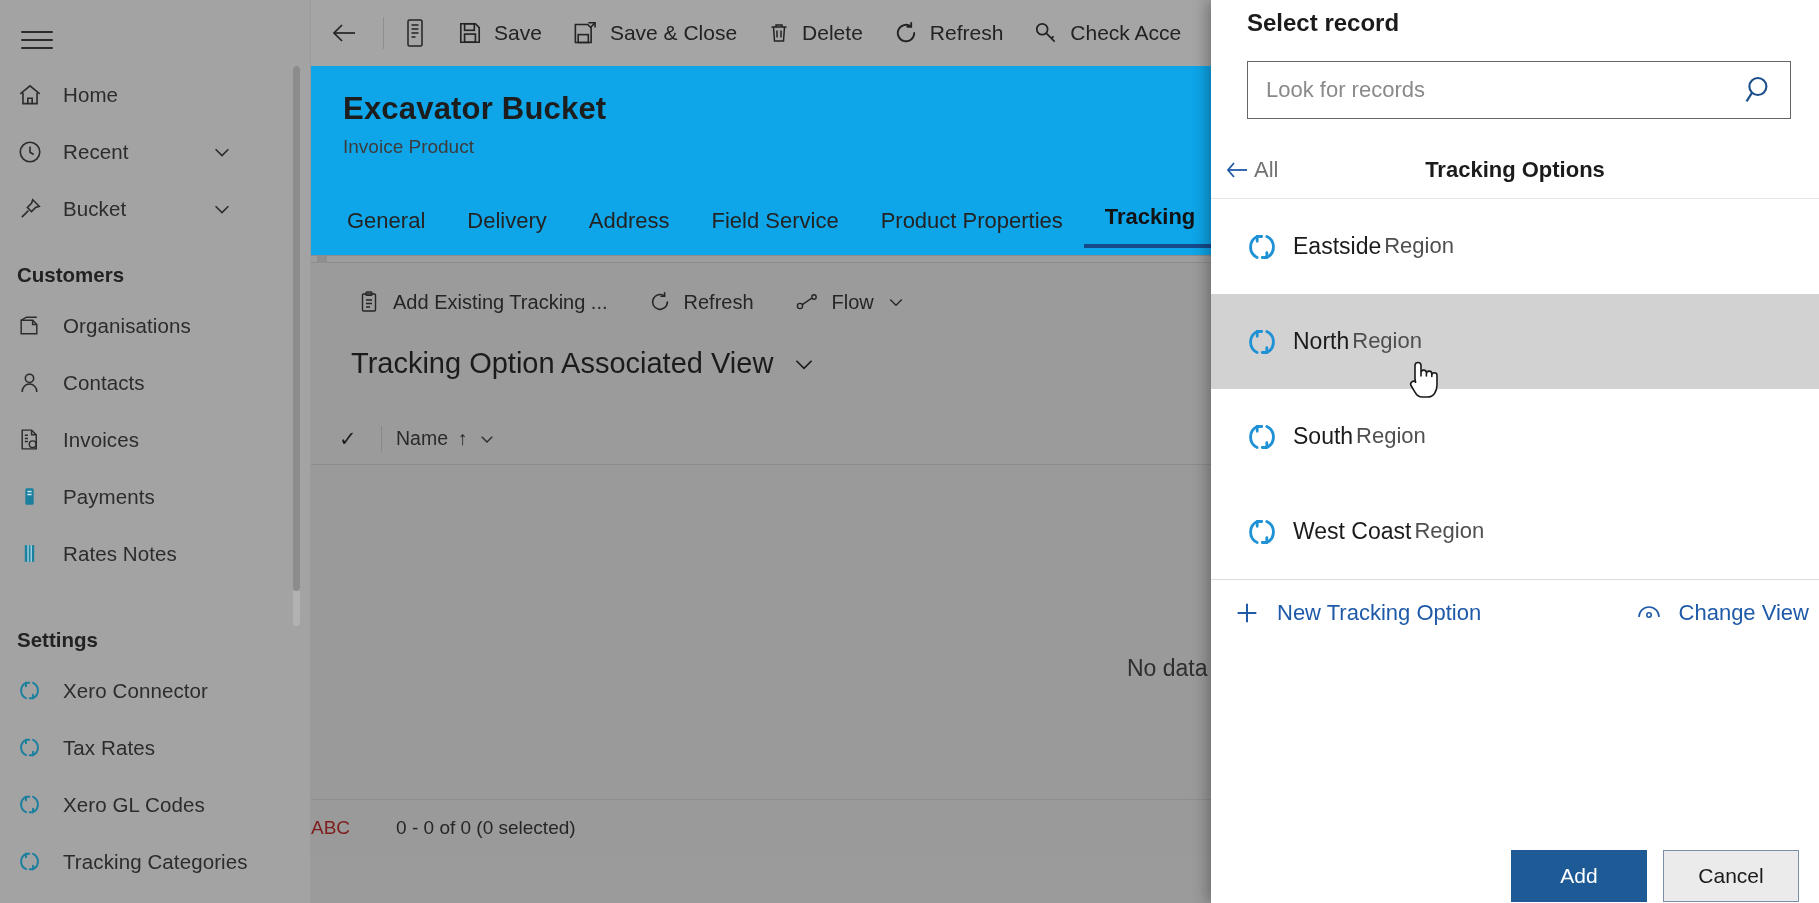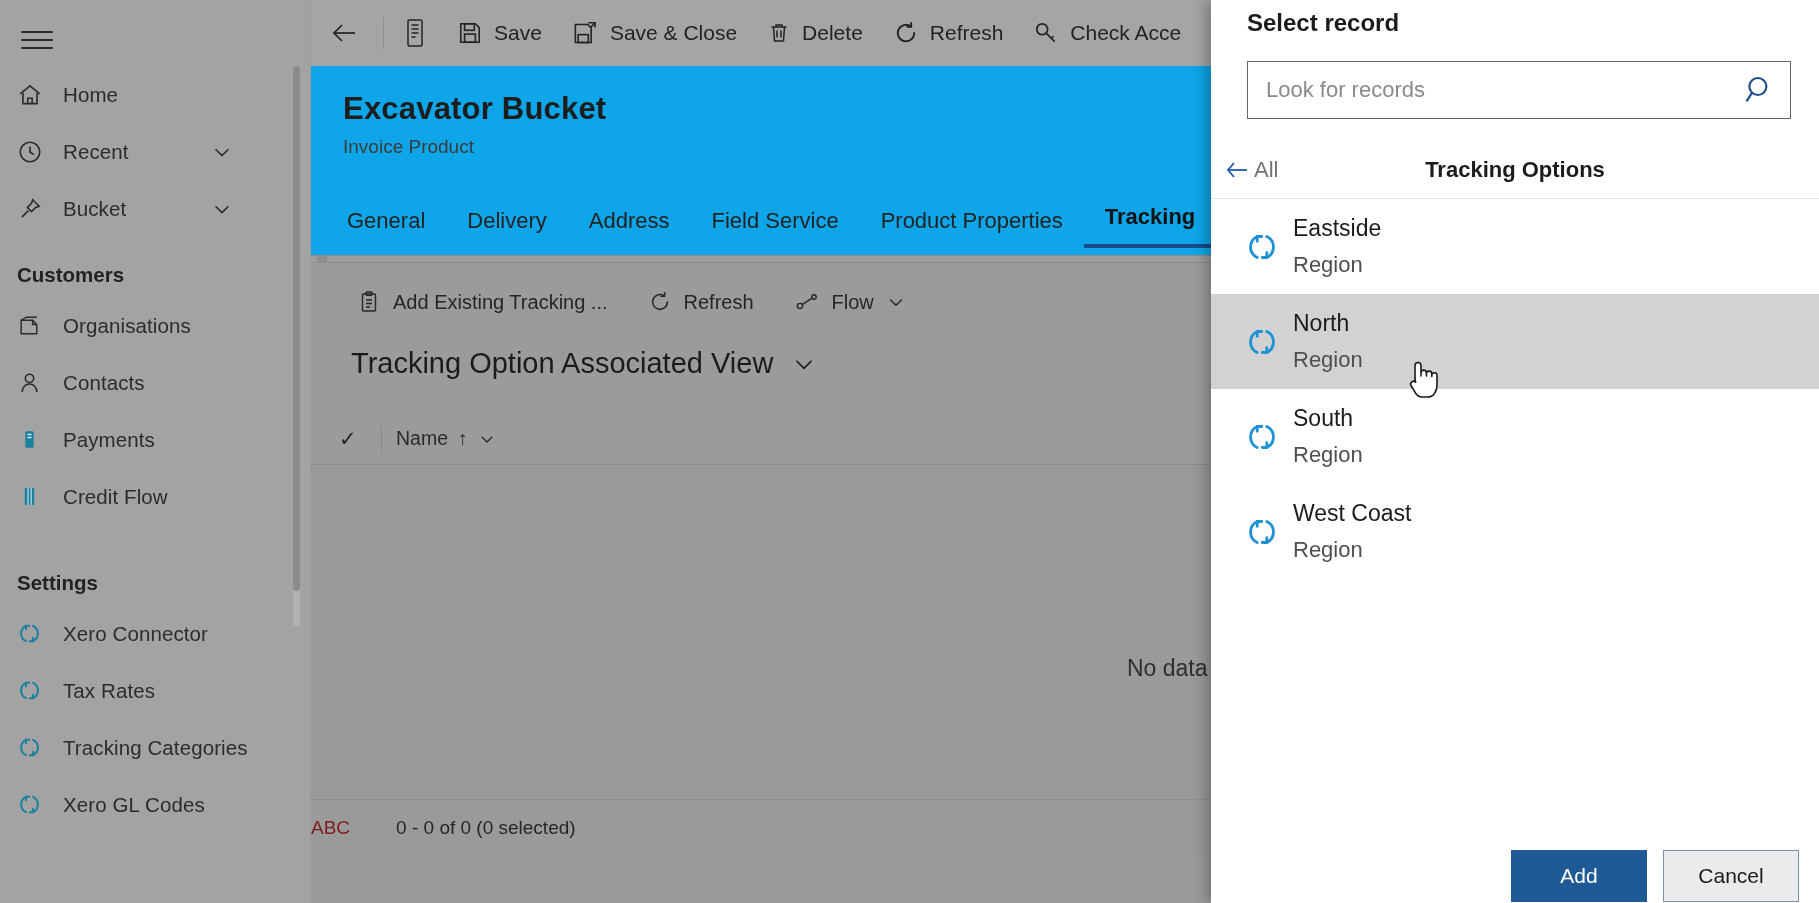--- a/index.html
+++ b/index.html
@@ -278,21 +278,21 @@
     display: flex; align-items: center;
     height: 95px;
     padding-left: 20px;
     cursor: pointer;
   }
   .rec.hovered { background: #d2d2d2; }
   .rec .rico {
     width: 62px; flex: none;
     display: flex; align-items: center; justify-content: center;
   }
-  .rec .rtext { display: flex; flex-direction: column; gap: 10px; }
+  .rec .rtext { display: flex; flex-direction: row; gap: 3px; }
   .rec .rname { font-size: 23px; color: #1b1b1b; }
   .rec .rsub  { font-size: 22px; color: #4f4f4f; }
 
   .fly-footer {
     position: relative;
     height: 66px;
     border-top: 1px solid #dcdcdc;
     display: flex; align-items: center;
   }
   .fly-new {
@@ -421,41 +421,52 @@
         <div class="nav-item">
           <span class="ico">
             <svg width="25" height="25" viewBox="0 0 24 24" fill="none" stroke="#2c2c2c" stroke-width="1.5">
               <circle cx="12" cy="8" r="4"></circle>
                 <path d="M5 21 c0 -4.4 3.1 -7.5 7 -7.5 s7 3.1 7 7.5"></path>
             </svg>
           </span>
           <span class="lbl">Contacts</span>
         </div>
 
+        <div class="nav-item">
+          <span class="ico">
+            <svg width="25" height="25" viewBox="0 0 24 24" fill="none" stroke="#2c2c2c" stroke-width="1.4">
+              <path d="M5 3 h9 l4.5 4.5 V21 H5 Z"></path>
+                <path d="M14 3 v4.5 h4.5"></path>
+              <path d="M7.5 8 h3 M7.5 11 h3 M7.5 14 h3"></path>
+              <circle cx="15" cy="16.5" r="3.2" fill="#a3a3a3"></circle>
+            </svg>
+          </span>
+          <span class="lbl">Invoices</span>
+        </div>
 
         <div class="nav-item">
           <span class="ico">
             <svg width="25" height="25" viewBox="0 0 24 24">
               <rect x="8" y="4" width="8" height="16" rx="1.5" fill="#1b7f9e"></rect>
               <rect x="10" y="6.5" width="4" height="1.4" fill="#cfe9f0"></rect>
               <rect x="10" y="9.4" width="4" height="1.4" fill="#cfe9f0"></rect>
             </svg>
           </span>
           <span class="lbl">Payments</span>
         </div>
 
         <div class="nav-item">
           <span class="ico">
             <svg width="25" height="25" viewBox="0 0 24 24">
               <rect x="7.5" y="4" width="9" height="16" fill="#1b7f9e"></rect>
               <rect x="10" y="4" width="1.2" height="16" fill="#bfe2ea"></rect>
               <rect x="13" y="4" width="1.2" height="16" fill="#bfe2ea"></rect>
             </svg>
           </span>
-          <span class="lbl">Credit Flow</span>
+          <span class="lbl">Rates Notes</span>
         </div>
 
         <div class="nav-group spaced">Settings</div>
 
         <div class="nav-item">
           <span class="ico">
             <svg width="25" height="25" viewBox="0 0 24 24" fill="none" stroke="#1b7f9e" stroke-width="1.9" stroke-linecap="round">
               <path d="M8.6 4.6 A8.2 8.2 0 0 0 8.6 19.4"></path>
               <path d="M15.4 19.4 A8.2 8.2 0 0 0 15.4 4.6"></path>
               <path d="M8.6 4.6 l0 3.4 M8.6 4.6 l3.2 0"></path>
@@ -479,33 +490,33 @@
 
         <div class="nav-item">
           <span class="ico">
             <svg width="25" height="25" viewBox="0 0 24 24" fill="none" stroke="#1b7f9e" stroke-width="1.9" stroke-linecap="round">
               <path d="M8.6 4.6 A8.2 8.2 0 0 0 8.6 19.4"></path>
               <path d="M15.4 19.4 A8.2 8.2 0 0 0 15.4 4.6"></path>
               <path d="M8.6 4.6 l0 3.4 M8.6 4.6 l3.2 0"></path>
               <path d="M15.4 19.4 l0 -3.4 M15.4 19.4 l-3.2 0"></path>
             </svg>
           </span>
-          <span class="lbl">Tracking Categories</span>
+          <span class="lbl">Xero GL Codes</span>
         </div>
 
         <div class="nav-item">
           <span class="ico">
             <svg width="25" height="25" viewBox="0 0 24 24" fill="none" stroke="#1b7f9e" stroke-width="1.9" stroke-linecap="round">
               <path d="M8.6 4.6 A8.2 8.2 0 0 0 8.6 19.4"></path>
               <path d="M15.4 19.4 A8.2 8.2 0 0 0 15.4 4.6"></path>
               <path d="M8.6 4.6 l0 3.4 M8.6 4.6 l3.2 0"></path>
               <path d="M15.4 19.4 l0 -3.4 M15.4 19.4 l-3.2 0"></path>
             </svg>
           </span>
-          <span class="lbl">Xero GL Codes</span>
+          <span class="lbl">Tracking Categories</span>
         </div>
 
       </div>
     </div>
 
     <div class="cmdbar">
       <div class="cmd-btn cmd-back">
         <svg width="30" height="26" viewBox="0 0 30 26" fill="none" stroke="#232323" stroke-width="1.7">
           <path d="M13 5 L5 13 L13 21"></path>
             <path d="M5 13 H26"></path>
@@ -779,20 +790,39 @@
           </svg>
         </span>
         <span class="rtext">
           <span class="rname">West Coast</span>
           <span class="rsub">Region</span>
         </span>
       </div>
 
     </div>
 
+    <div class="fly-footer">
+      <div class="fly-new">
+        <span>
+          <svg width="28" height="28" viewBox="0 0 24 24" fill="none" stroke="#1e5aa8" stroke-width="1.7">
+            <path d="M12 4 v16 M4 12 h16"></path>
+          </svg>
+        </span>
+        <span>New Tracking Option</span>
+      </div>
+      <div class="fly-change">
+        <span>
+          <svg width="28" height="22" viewBox="0 0 28 22" fill="none" stroke="#1e5aa8" stroke-width="1.6">
+            <path d="M4 15 a10 10 0 0 1 20 0"></path>
+            <circle cx="14" cy="13" r="2.2"></circle>
+          </svg>
+        </span>
+        <span>Change View</span>
+      </div>
+    </div>
 
     <div class="fly-spacer"></div>
 
     <div class="fly-actions">
       <button class="btn-primary">Add</button>
       <button class="btn-secondary">Cancel</button>
     </div>
 
   </div>
 

